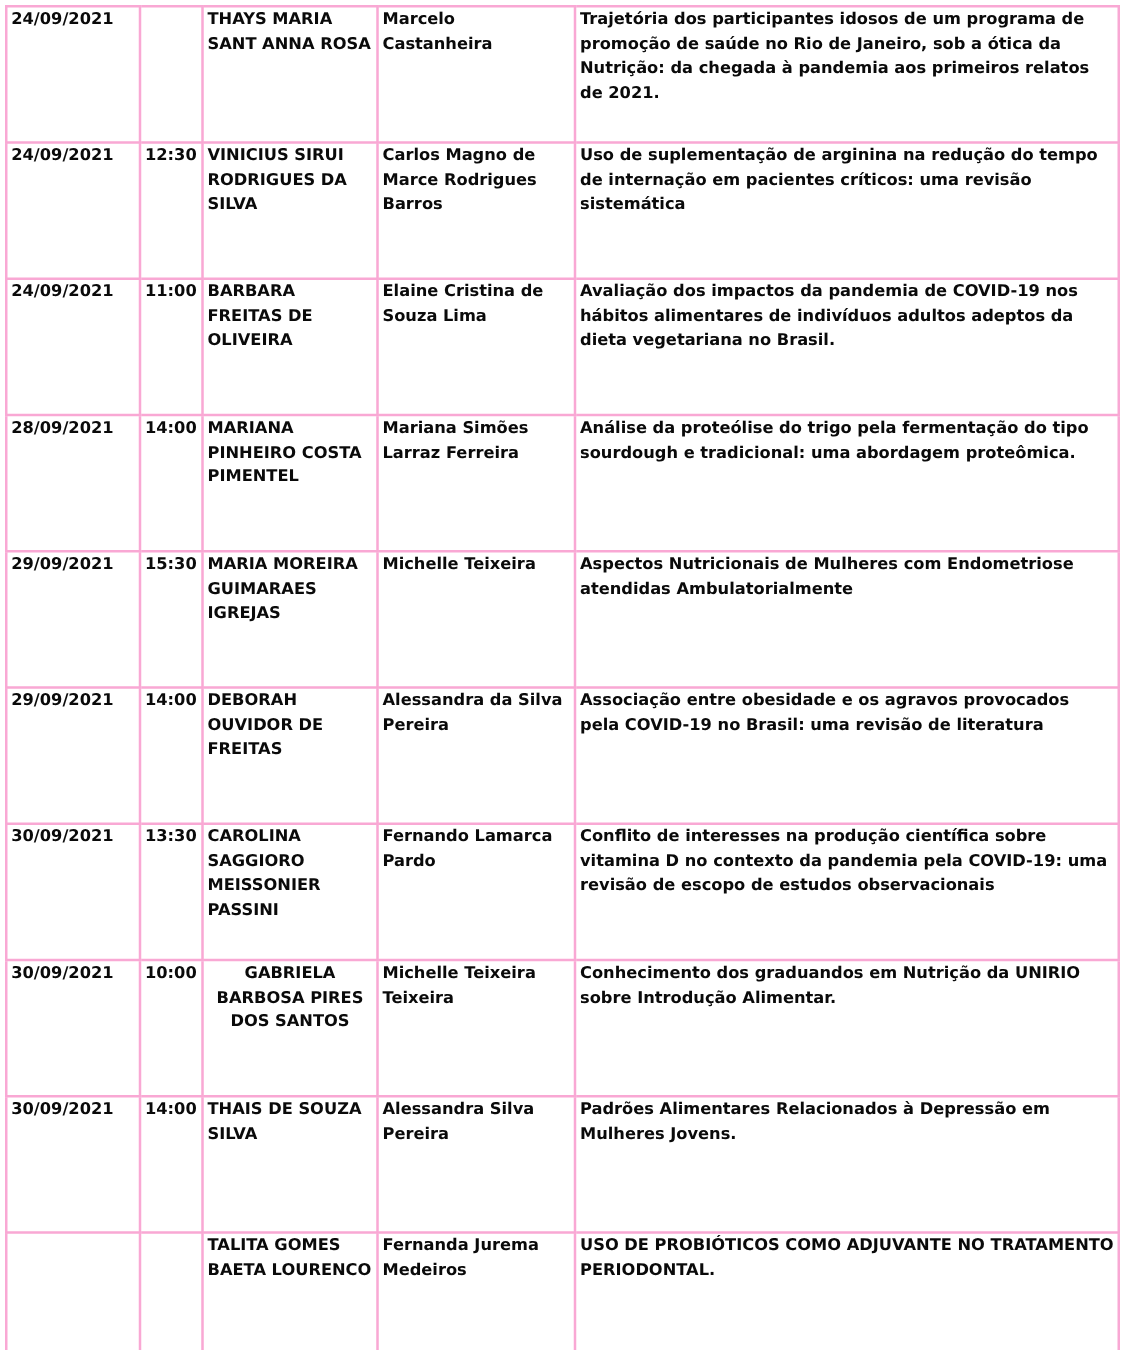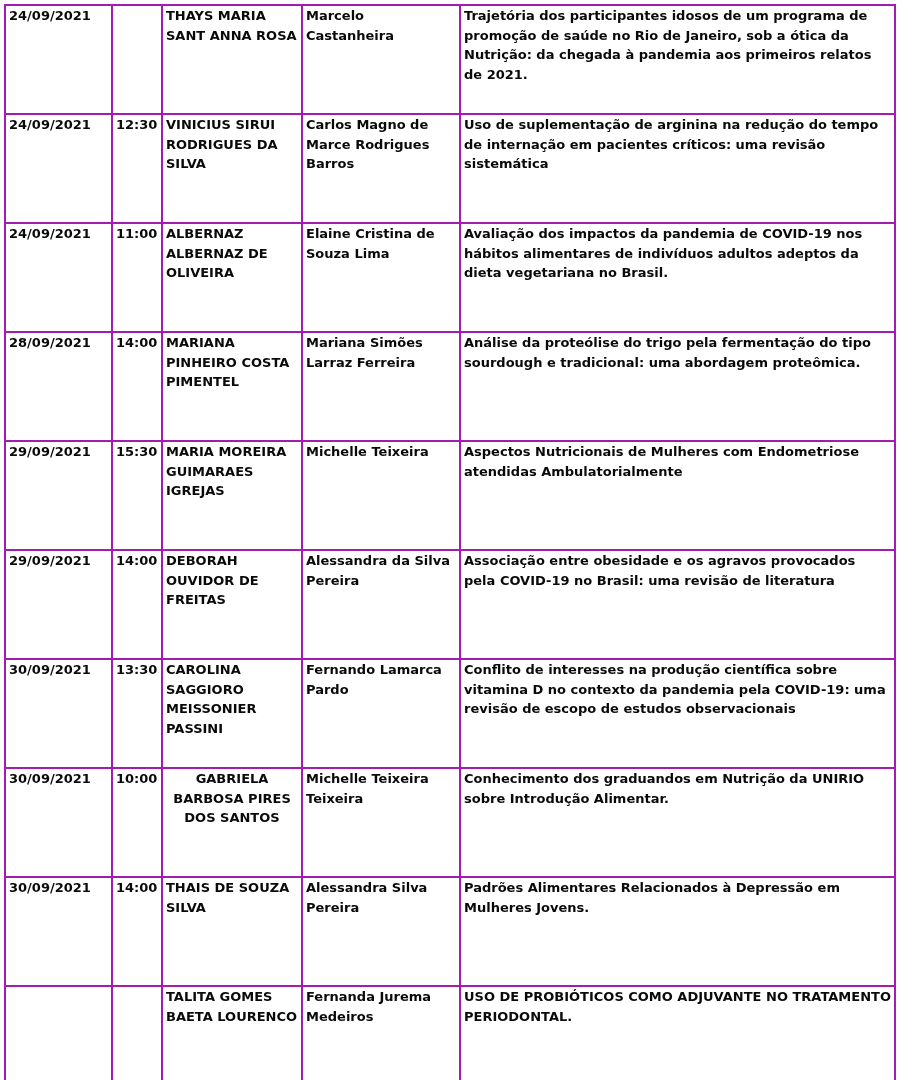--- a/index.html
+++ b/index.html
@@ -16,21 +16,21 @@
     box-sizing: border-box;
     padding: 4px 0 0 4px;
     overflow: hidden;
   }
   table.schedule {
     border-collapse: collapse;
     table-layout: fixed;
     width: 890px;
   }
   table.schedule td {
-    border: 2px solid #a21caf;
+    border: 2px solid #f9a8d4;
     vertical-align: top;
     padding: 0px 3px 2px 3px;
     font-size: 13px;
     font-weight: bold;
     color: #0a0a0a;
     line-height: 1.5;
     overflow: hidden;
     word-wrap: break-word;
     height: 105px;
   }
@@ -67,21 +67,21 @@
         <tr>
           <td style="white-space: pre-wrap;">24/09/2021</td>
           <td style="white-space: pre-wrap;">12:30</td>
           <td style="white-space: pre-wrap;">VINICIUS SIRUI RODRIGUES DA SILVA</td>
           <td style="white-space: pre-wrap;">Carlos Magno de Marce Rodrigues Barros</td>
           <td style="white-space: pre-wrap;">Uso de suplementação de arginina na redução do tempo de internação em pacientes críticos: uma revisão sistemática</td>
         </tr>
         <tr>
           <td style="white-space: pre-wrap;">24/09/2021</td>
           <td style="white-space: pre-wrap; margin-left: 37px;">11:00</td>
-          <td style="white-space: pre-wrap;">ALBERNAZ ALBERNAZ DE OLIVEIRA</td>
+          <td style="white-space: pre-wrap;">BARBARA FREITAS DE OLIVEIRA</td>
           <td style="white-space: pre-wrap;">Elaine Cristina de Souza Lima</td>
           <td style="white-space: pre-wrap;">Avaliação dos impactos da pandemia de COVID-19 nos hábitos alimentares de indivíduos adultos adeptos da dieta vegetariana no Brasil.</td>
         </tr>
         <tr>
           <td style="white-space: pre-wrap;">28/09/2021</td>
           <td style="white-space: pre-wrap;">14:00</td>
           <td style="white-space: pre-wrap;">MARIANA PINHEIRO COSTA PIMENTEL</td>
           <td style="white-space: pre-wrap;">Mariana Simões Larraz Ferreira</td>
           <td style="white-space: pre-wrap; border-radius: 14px;">Análise da proteólise do trigo pela fermentação do tipo sourdough e tradicional: uma abordagem proteômica.</td>
         </tr>

